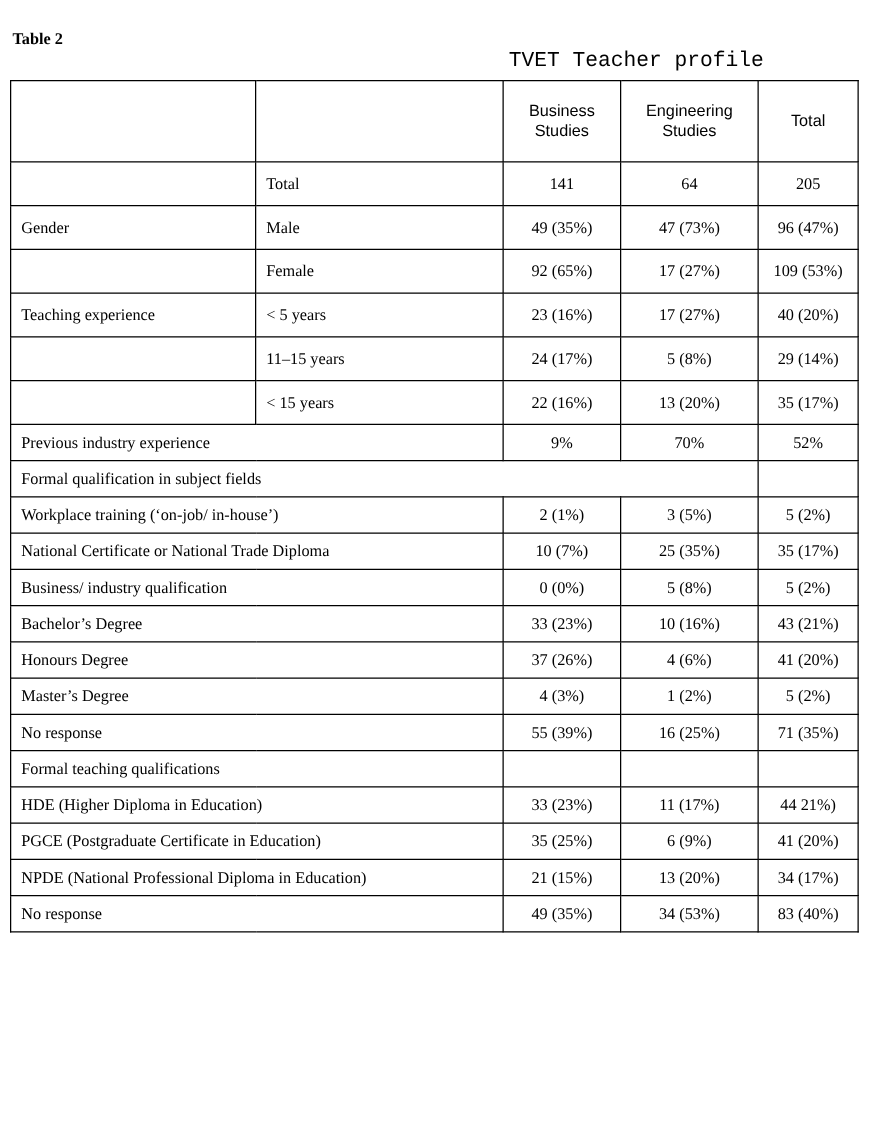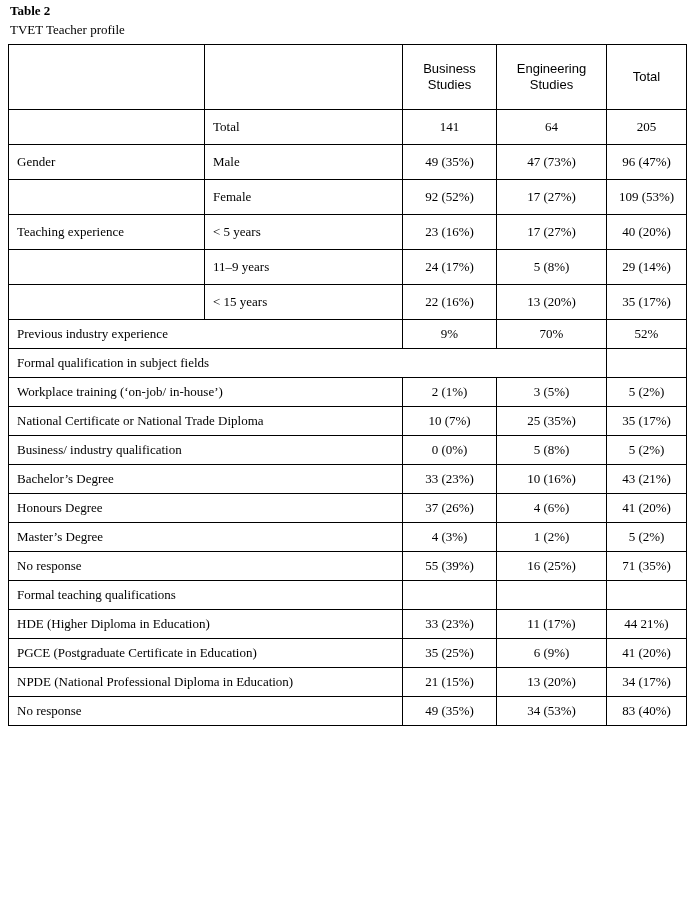--- a/index.html
+++ b/index.html
@@ -11,35 +11,36 @@
     width: 695px;
     height: 900px;
     font-family: "Liberation Serif", serif;
     color: #000000;
     overflow: hidden;
   }
   .page {
     position: relative;
     width: 619px;
     height: 900px;
-    padding: 2px 8px 0 8px;
+    padding: 22px 8px 0 8px;
     box-sizing: border-box;
   }
   .caption-label {
     font-family: "Liberation Serif", serif;
     font-weight: bold;
     font-size: 13px;
     line-height: 17px;
     margin: 0 0 2px 2px;
   }
   .caption-text {
-    font-family: Liberation Serif, serif;
-    font-size: 13px;
+    font-family: Liberation Mono, monospace;
+    font-size: 17px;
     line-height: 17px;
     margin: 0 0 6px 2px;
+    text-align: right;
   }
   table.profile {
     border-collapse: collapse;
     width: 678px;
     table-layout: fixed;
     font-size: 13px;
   }
   table.profile td, table.profile th {
     border: 1px solid #000000;
     padding: 6px 8px;
@@ -110,37 +111,37 @@
         <td class="lbl">Gender</td>
         <td class="lbl">Male</td>
         <td class="num">49 (35%)</td>
         <td class="num">47 (73%)</td>
         <td class="num">96 (47%)</td>
       </tr>
 
       <tr class="row-h">
         <td class="lbl"></td>
         <td class="lbl">Female</td>
-        <td class="num">92 (52%)</td>
+        <td class="num">92 (65%)</td>
         <td class="num">17 (27%)</td>
         <td class="num">109 (53%)</td>
       </tr>
 
       <tr class="row-h">
         <td class="lbl">Teaching experience</td>
         <td class="lbl">&lt; 5 years</td>
         <td class="num">23 (16%)</td>
         <td class="num">17 (27%)</td>
         <td class="num">40 (20%)</td>
       </tr>
 
 
       <tr class="row-h">
         <td class="lbl"></td>
-        <td class="lbl">11–9 years</td>
+        <td class="lbl">11–15 years</td>
         <td class="num">24 (17%)</td>
         <td class="num">5 (8%)</td>
         <td class="num">29 (14%)</td>
       </tr>
 
       <tr class="row-h">
         <td class="lbl"></td>
         <td class="lbl">&lt; 15 years</td>
         <td class="num">22 (16%)</td>
         <td class="num">13 (20%)</td>

